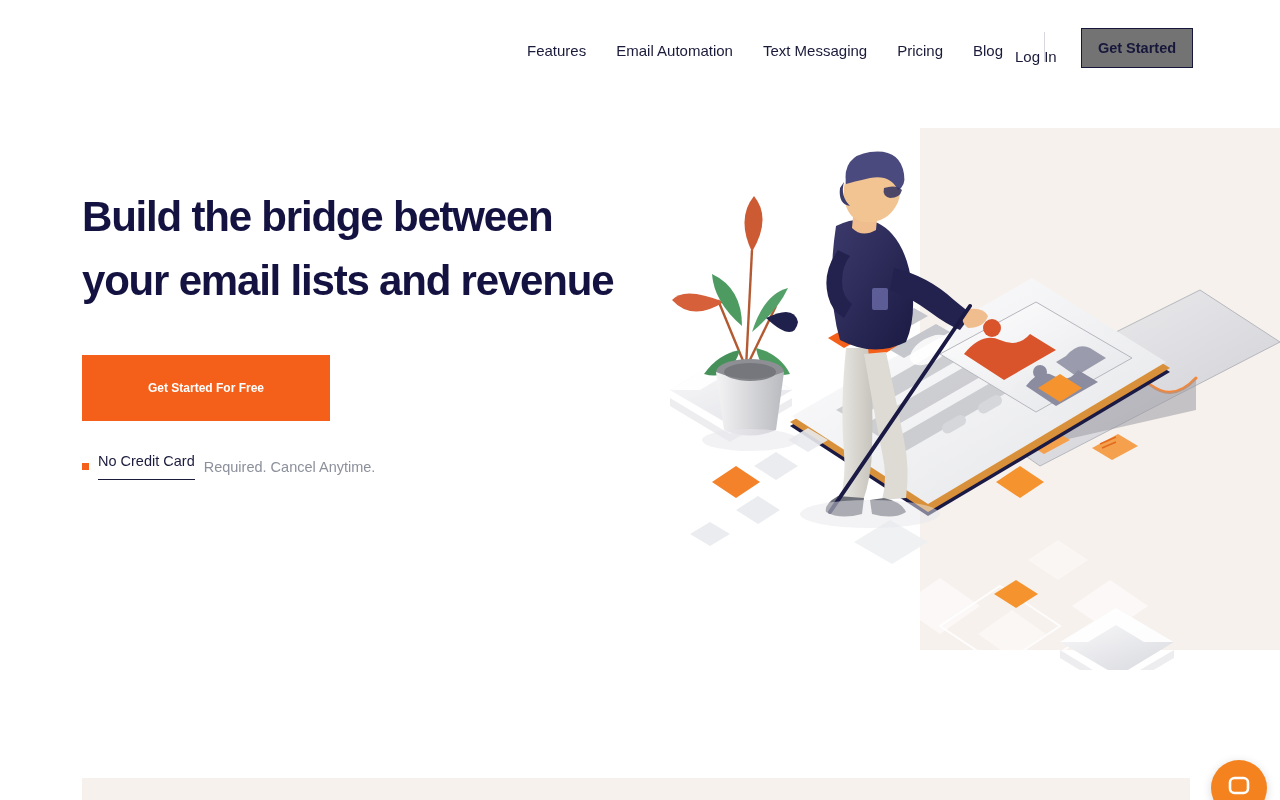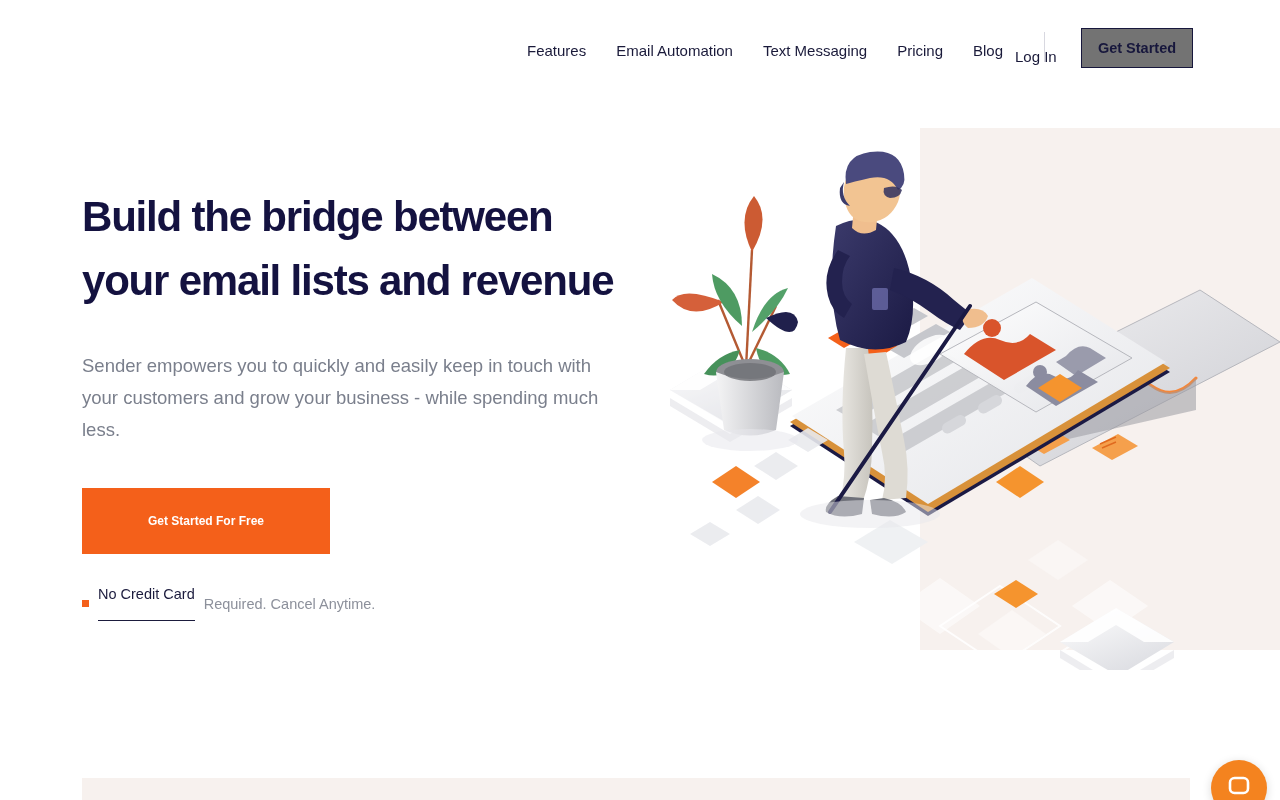--- a/index.html
+++ b/index.html
@@ -68,21 +68,21 @@
     font-family:"Liberation Sans", sans-serif;
     cursor:pointer; display:flex; align-items:center; justify-content:center;
   }
   .note-row {
     margin-top:32px; display:flex; align-items:center; gap:9px;
     font-size:14.5px;
   }
   .note-bullet { width:7px; height:7px; background:#F4601A; display:block; }
   .note-strong {
     color:#1b1b3d; font-weight:500;
-    border-bottom:1.4px solid #1b1b3d; padding-bottom:18px; cursor:pointer;
+    border-bottom:1.4px solid #1b1b3d; padding-bottom:10px; cursor:pointer;
   }
   .note-rest { color:#8c909b; }
 
   
   .illus-panel {
     position:absolute; left:920px; top:128px;
     width:360px; height:522px; background:#F7F1EE; z-index:1;
   }
   .illus-svg {
     position:absolute; left:640px; top:110px;
@@ -295,21 +295,20 @@
       <rect x="232" y="178" width="16" height="22" rx="2" fill="#6a6aa8" opacity="0.8"></rect>
     </g>
 
     <path d="M330 196 L190 402" stroke="#1b1a44" stroke-width="4" stroke-linecap="round" fill="none"></path>
 
     <ellipse cx="230" cy="404" rx="70" ry="14" fill="#e7e7eb" opacity="0.5"></ellipse>
   </svg>
 
   <section class="hero-left">
     <h1 class="hero-title">Build the bridge between your email lists and revenue</h1>
-    <p class="hero-sub">Sender empowers you to quickly and easily keep in touch with your customers and grow your business - while spending much less.</p>
     <button class="cta-btn">Get Started For Free</button>
     <div class="note-row">
       <span class="note-bullet"></span>
       <span class="note-strong">No Credit Card</span>
       <span class="note-rest"> Required. Cancel Anytime.</span>
     </div>
   </section>
 
   <div class="bottom-strip"></div>
 

